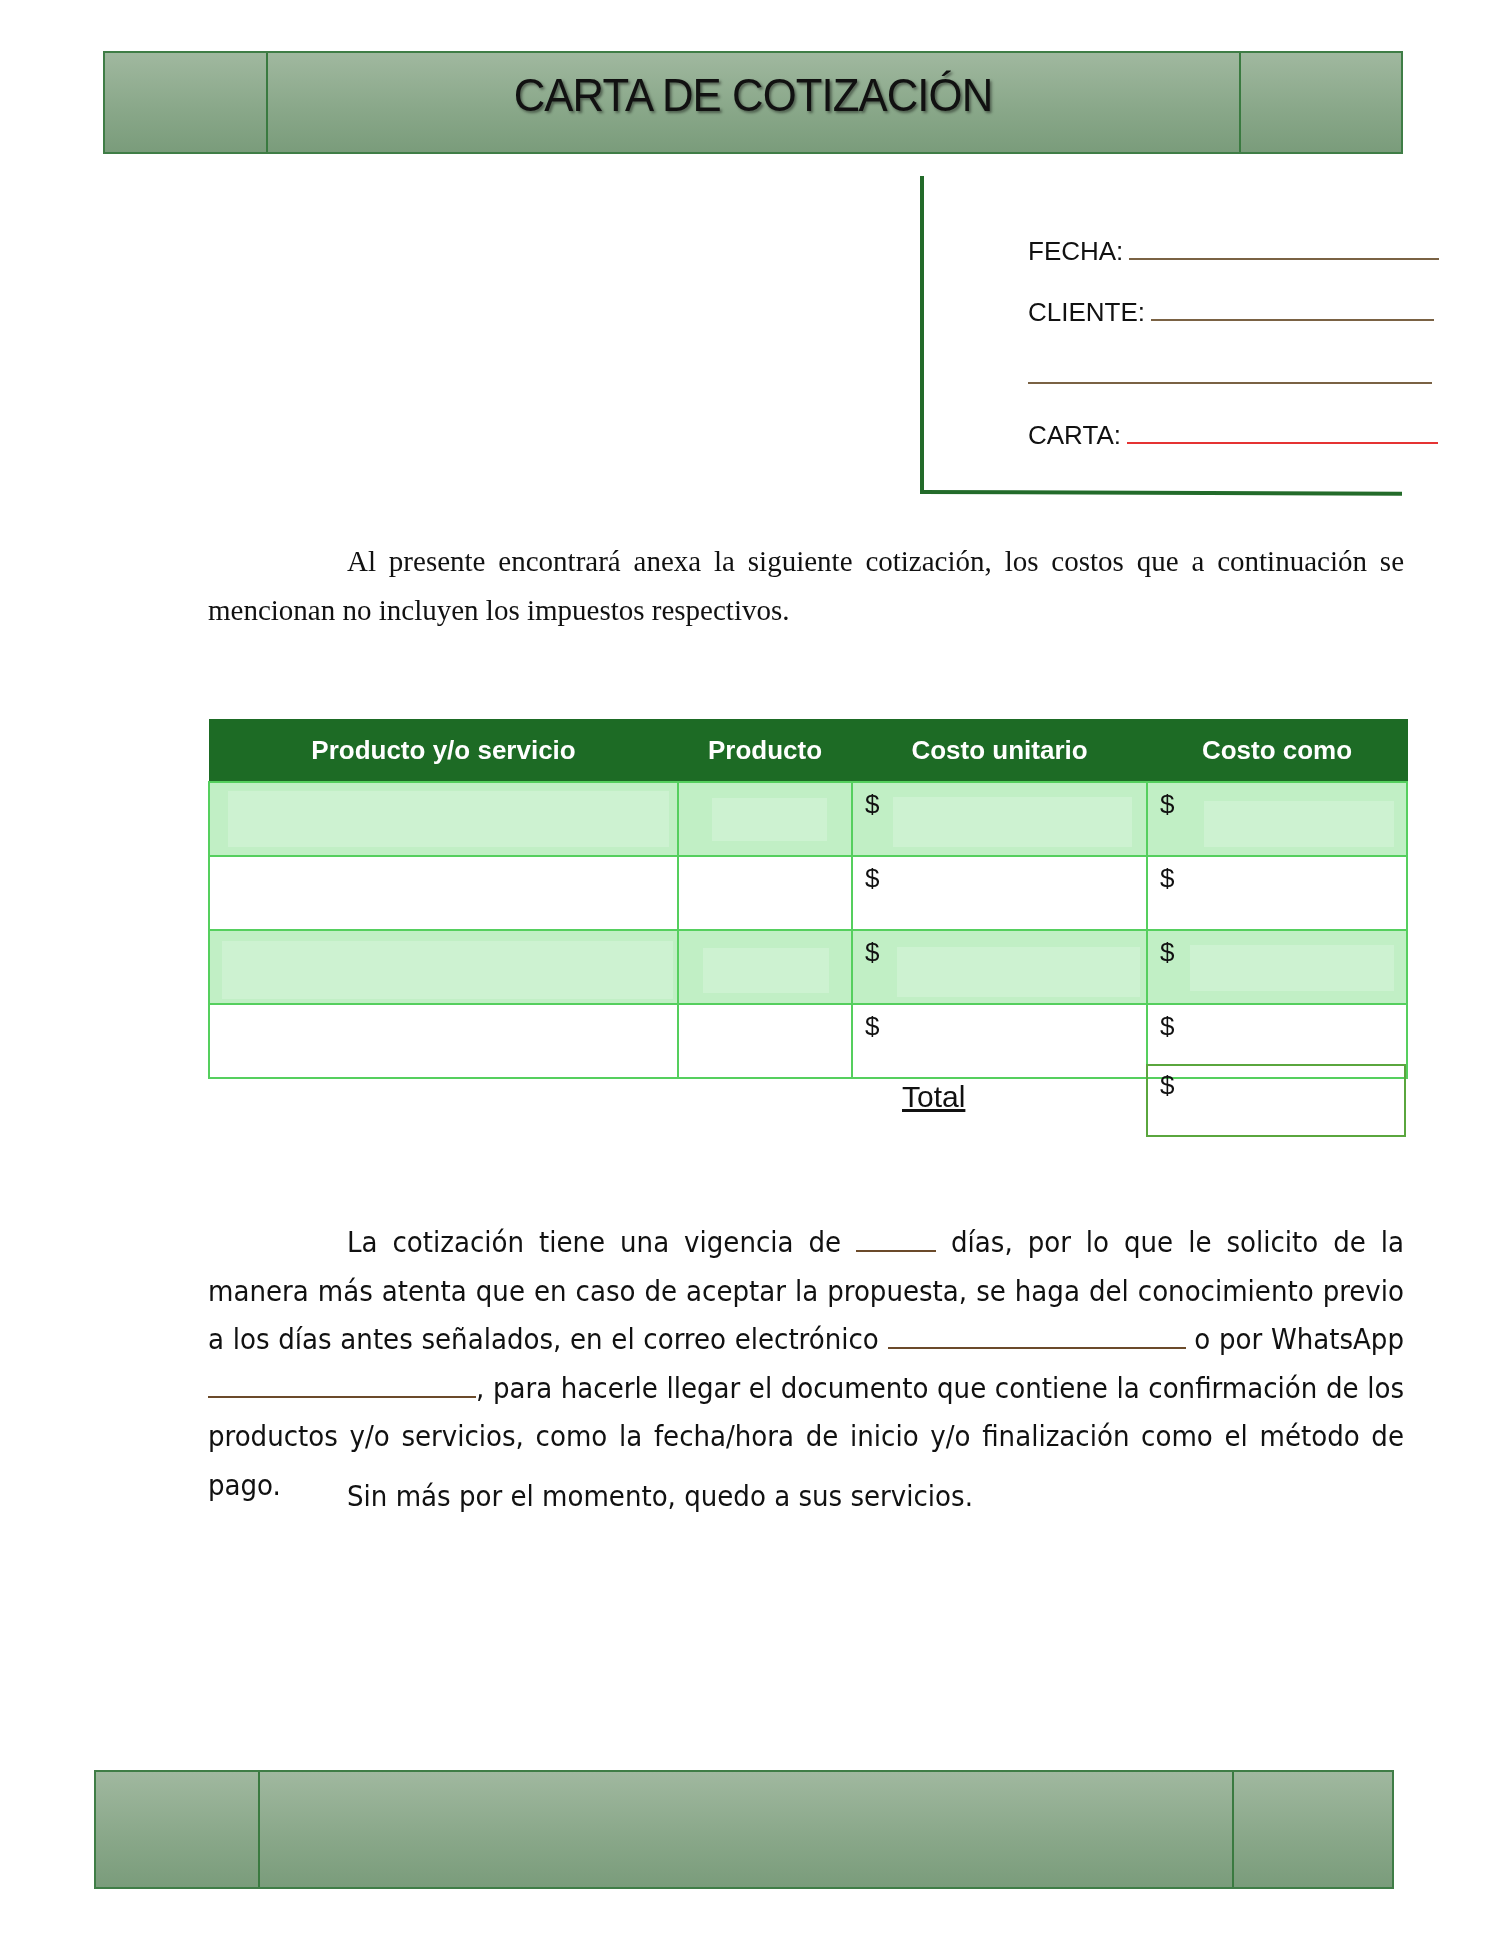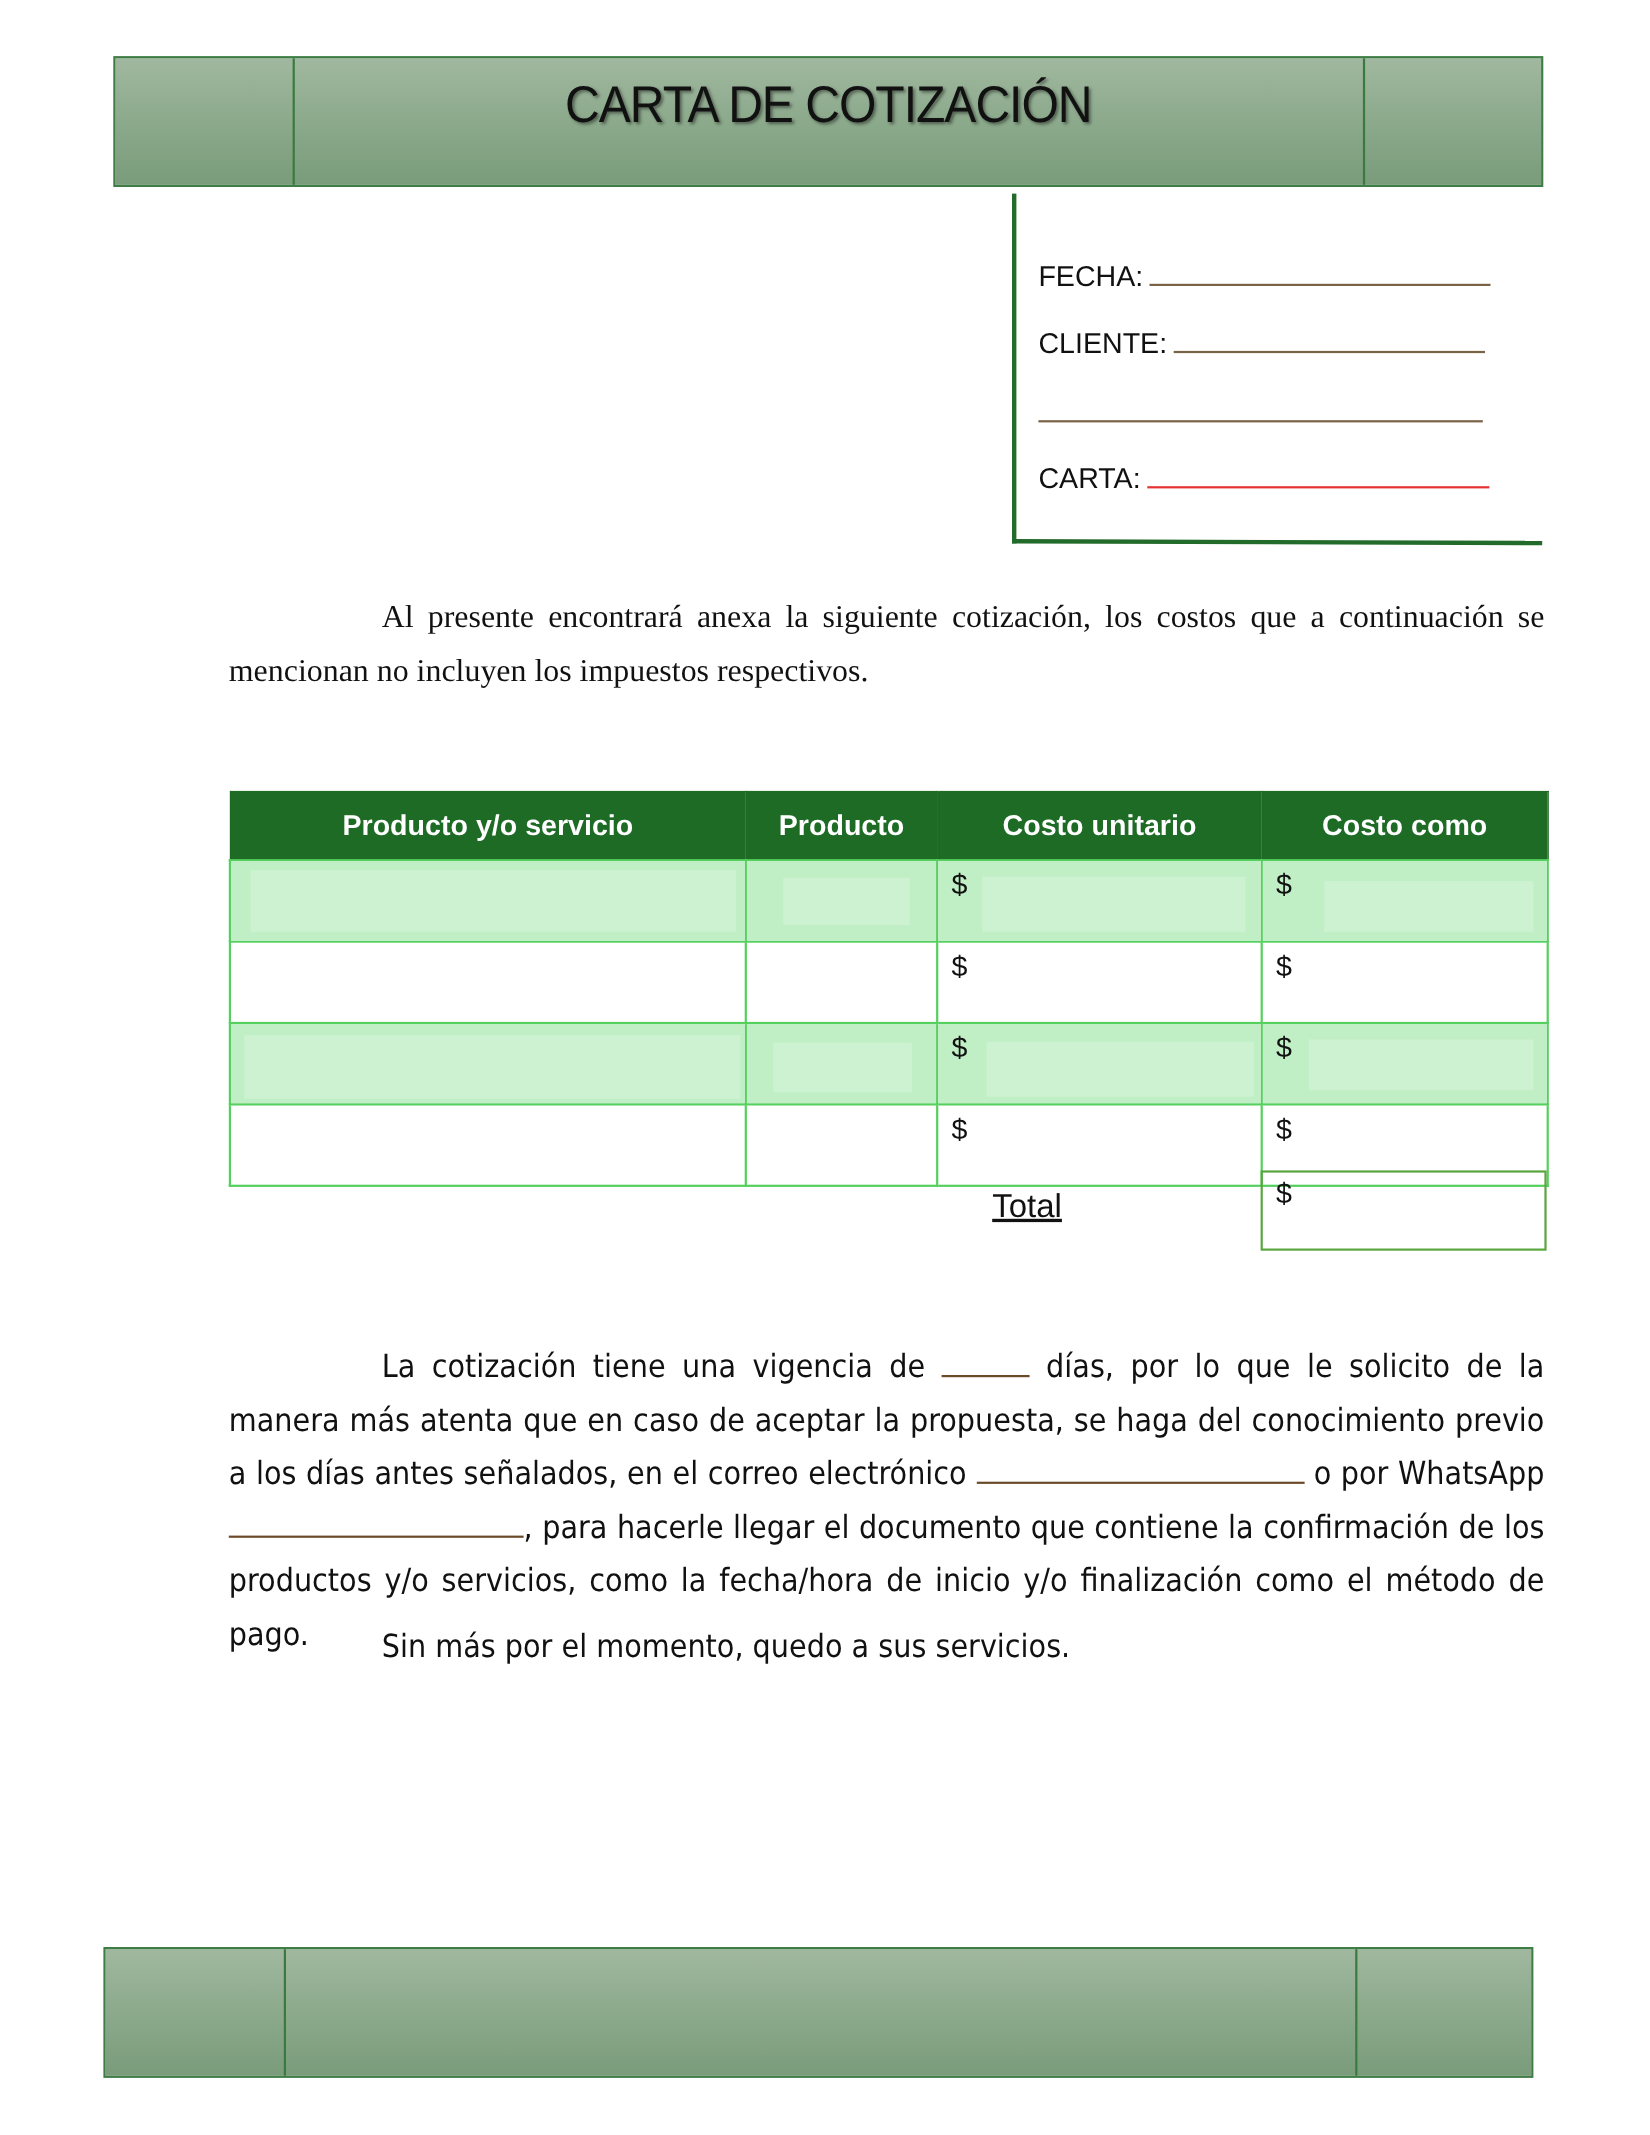--- a/index.html
+++ b/index.html
@@ -7,21 +7,21 @@
 
   .band { position:absolute; border:2px solid #3f7d46; box-sizing:border-box;
           background:linear-gradient(to bottom, #a0b89f 0%, #8aa88a 55%, #7a9c7b 100%); }
   .band .div { position:absolute; top:0; bottom:0; width:0; border-left:2px solid #3a7a40; }
   .title { position:absolute; left:0; right:0; top:14px; text-align:center;
            font-size:47px; letter-spacing:-1px; color:#111;
            text-shadow:2px 2px 3px rgba(0,0,0,0.45); transform:scaleX(0.93); }
 
   .info-vline { position:absolute; left:920px; top:176px; width:4px; height:318px; background:#236b2a; }
   .info-hline { position:absolute; left:920px; top:490px; width:482px; height:4px; background:#236b2a; transform:rotate(0.2deg); transform-origin:left; }
-  .info-row { position:absolute; left:944px; font-size:26px; color:#111; white-space:nowrap; }
+  .info-row { position:absolute; left:1028px; font-size:26px; color:#111; white-space:nowrap; }
   .info-row .blank { display:inline-block; border-bottom:2px solid #7a6244; vertical-align:baseline; height:1px; margin-left:6px; }
   .info-row .blank.red { border-bottom-color:#e53333; }
 
   .para { position:absolute; left:208px; width:1196px; font-size:29px; line-height:48.5px;
           text-align:justify; text-align-last:left; color:#111; font-family:"DejaVu Sans Condensed","DejaVu Sans", sans-serif; }
   .para .indent { display:inline-block; width:139px; }
   .fill { display:inline-block; border-bottom:2px solid #6b4a2a; height:1px; vertical-align:baseline; }
 
   table.quote { position:absolute; left:208px; top:719px; border-collapse:collapse; table-layout:fixed; width:1198px; }
   table.quote th { background:#1d6b25; color:#ffffff; font-weight:bold; font-size:26px; height:37px; padding:12px; text-align:center; border:1px solid #1d6b25; }
@@ -30,21 +30,21 @@
   table.quote tr.shade td .inner { position:absolute; background:#cdf2d1; }
   .dollar { position:absolute; left:12px; top:6px; font-size:26px; color:#111; }
 
   .total-label { position:absolute; left:902px; top:1080px; font-size:30px; color:#111;text-decoration:underline; }
   .total-box { position:absolute; left:1146px; top:1064px; width:260px; height:73px; box-sizing:border-box; border:2px solid #5aa63e; }
   .total-box .dollar { left:12px; top:4px; }
 </style>
 </head>
 <body>
 
-<div class="band" style="left:103px; top:51px; width:1300px; height:119px;">
+<div class="band" style="left:103px; top:51px; width:1300px; height:103px;">
   <div class="div" style="left:161px;"></div>
   <div class="div" style="left:1134px;"></div>
   <div class="title">CARTA DE COTIZACIÓN</div>
 </div>
 
 <div class="info-vline"></div>
 <div class="info-hline"></div>
 
 <div class="info-row" style="top:236px;">
   <span>FECHA:</span><span class="blank" style="width:310px;"></span>

